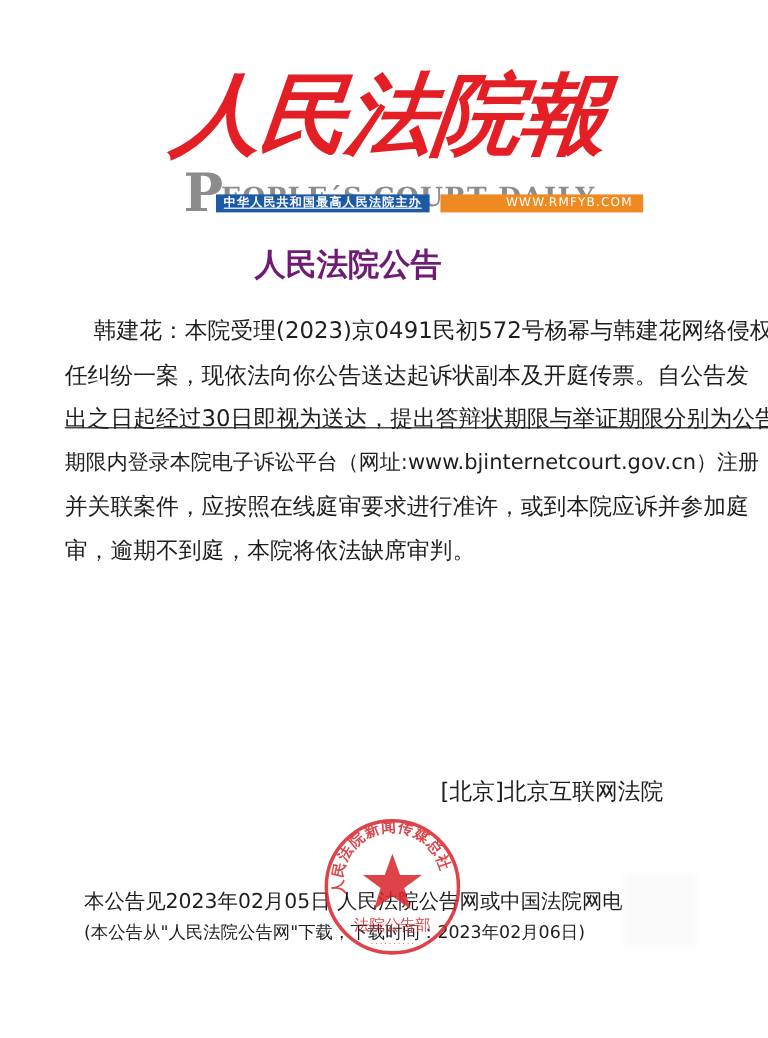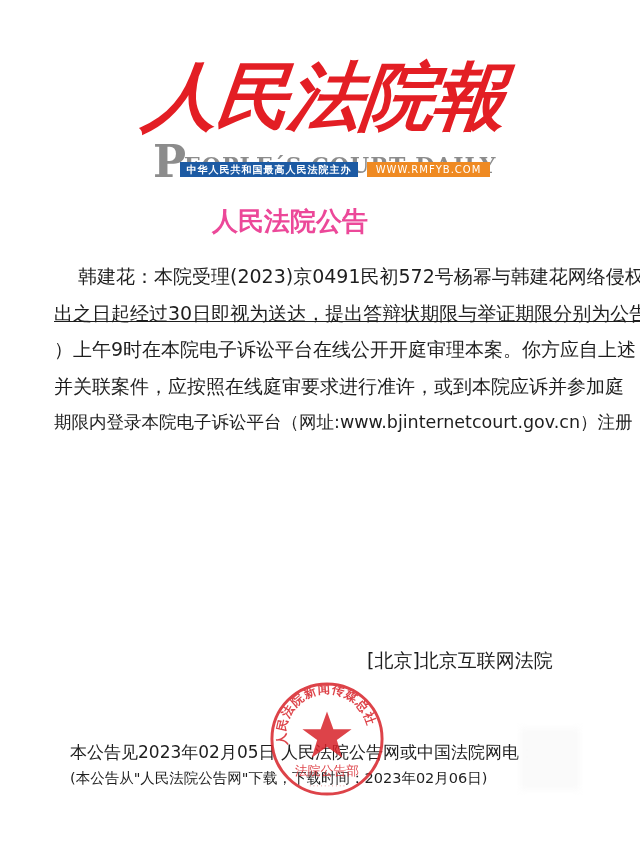--- a/index.html
+++ b/index.html
@@ -25,21 +25,21 @@
     background: #1c5aa3; color: #ffffff; font-size: 10px; line-height: 15px; text-align: center;
     font-weight: bold; letter-spacing: 1px; white-space: nowrap; overflow: hidden;
   }
   .masthead-bar-right {
     position: absolute; left: 222px; top: 162px; width: 123px; height: 15px;
     background: #ef8a22; color: #ffffff; font-size: 10px; line-height: 15px; text-align: center;
     letter-spacing: 1px; white-space: nowrap; overflow: hidden;
   }
   .notice-title {
     position: absolute; left: 0; top: 203px; width: 580px; text-align: center;
-    font-size: 26px; line-height: 36px; font-weight: bold; color: #ec4899;
+    font-size: 26px; line-height: 36px; font-weight: bold; color: #701a75;
   }
   .notice-body {
     position: absolute; left: 68px; top: 258px; width: 500px;
     font-size: 19px; line-height: 36.5px; color: #1e1e1e;
   }
   .notice-body .line { display: block; white-space: nowrap; }
   .notice-body .indent { padding-left: 12px; }
   .signature {
     position: absolute; left: 367px; top: 646px; font-size: 19px; line-height: 28px; color: #1e1e1e; white-space: nowrap;
   }
@@ -56,31 +56,32 @@
 </style>
 </head>
 <body>
 
 <div class="masthead">
   <div class="masthead-title">人民法院報</div>
   <div class="masthead-en">
     <span class="big">P</span><span class="rest">EOPLE´S COURT DAILY</span>
   </div>
 </div>
-<div class="masthead-bar-left" style="left:180px;">中华人民共和国最高人民法院主办</div>
-<div class="masthead-bar-right" style="left:367px;">WWW.RMFYB.COM</div>
+<div class="masthead-bar-left" style="left:180px;text-decoration:underline;">中华人民共和国最高人民法院主办</div>
+<div class="masthead-bar-right" style="left:367px;padding-left:46px;">WWW.RMFYB.COM</div>
 
 <div class="notice-title">人民法院公告</div>
 
 <div class="notice-body">
   <span class="line indent" style="margin-left:-2px;">韩建花：本院受理(2023)京0491民初572号杨幂与韩建花网络侵权责</span>
+  <span class="line" style="margin-left:-14px;">任纠纷一案，现依法向你公告送达起诉状副本及开庭传票。自公告发</span>
   <span class="line" style="margin-left:-14px;text-decoration:underline;">出之日起经过30日即视为送达，提出答辩状期限与举证期限分别为公告</span>
-  <span class="line" style="margin-left:-14px;">）上午9时在本院电子诉讼平台在线公开开庭审理本案。你方应自上述</span>
+  <span class="line" style="margin-left:-14px; font-size:17.5px;">期限内登录本院电子诉讼平台（网址:www.bjinternetcourt.gov.cn）注册</span>
   <span class="line" style="margin-left:-14px;">并关联案件，应按照在线庭审要求进行准许，或到本院应诉并参加庭</span>
-  <span class="line" style="margin-left:-14px; font-size:17.5px;">期限内登录本院电子诉讼平台（网址:www.bjinternetcourt.gov.cn）注册</span>
+  <span class="line" style="margin-left:-14px;">审，逾期不到庭，本院将依法缺席审判。</span>
 </div>
 
 <div class="signature">[北京]北京互联网法院</div>
 
 <div class="footer-1">本公告见2023年02月05日 人民法院公告网或中国法院网电：</div>
 <div class="footer-2">(本公告从"人民法院公告网"下载，下载时间：2023年02月06日)</div>
 <div class="blur-patch"></div>
 
 <svg class="stamp" viewBox="0 0 120 120">
   <defs>

